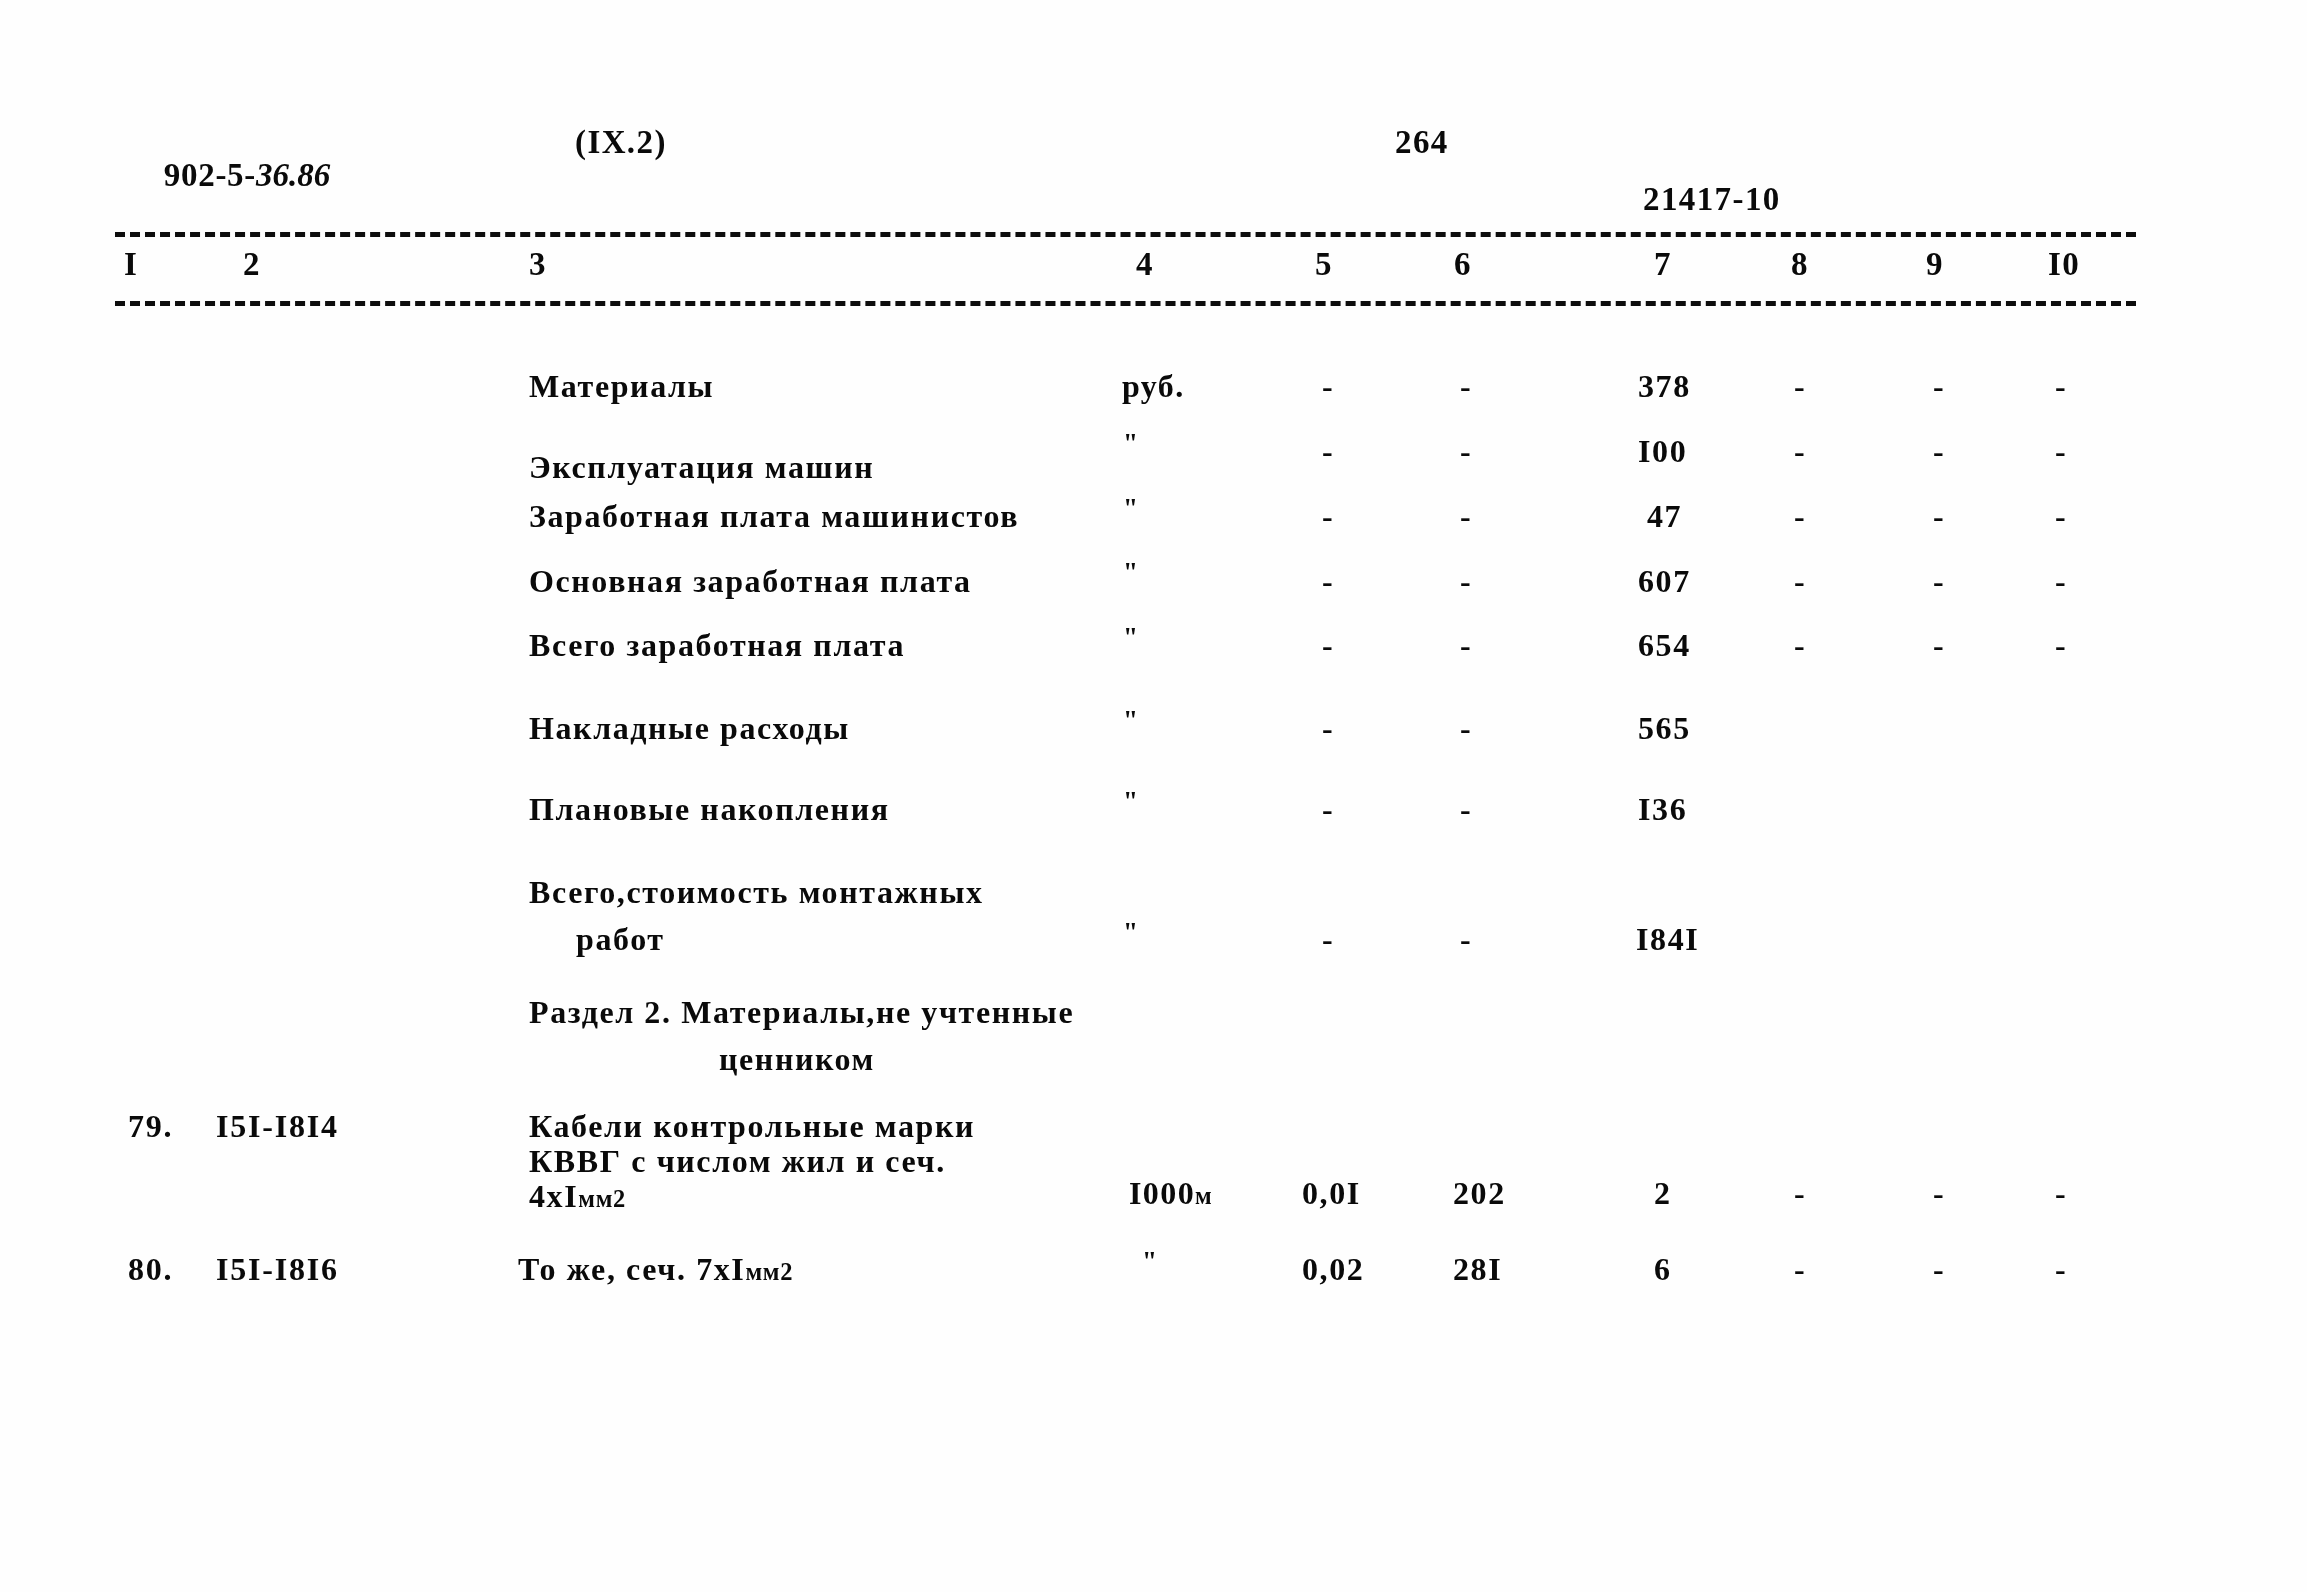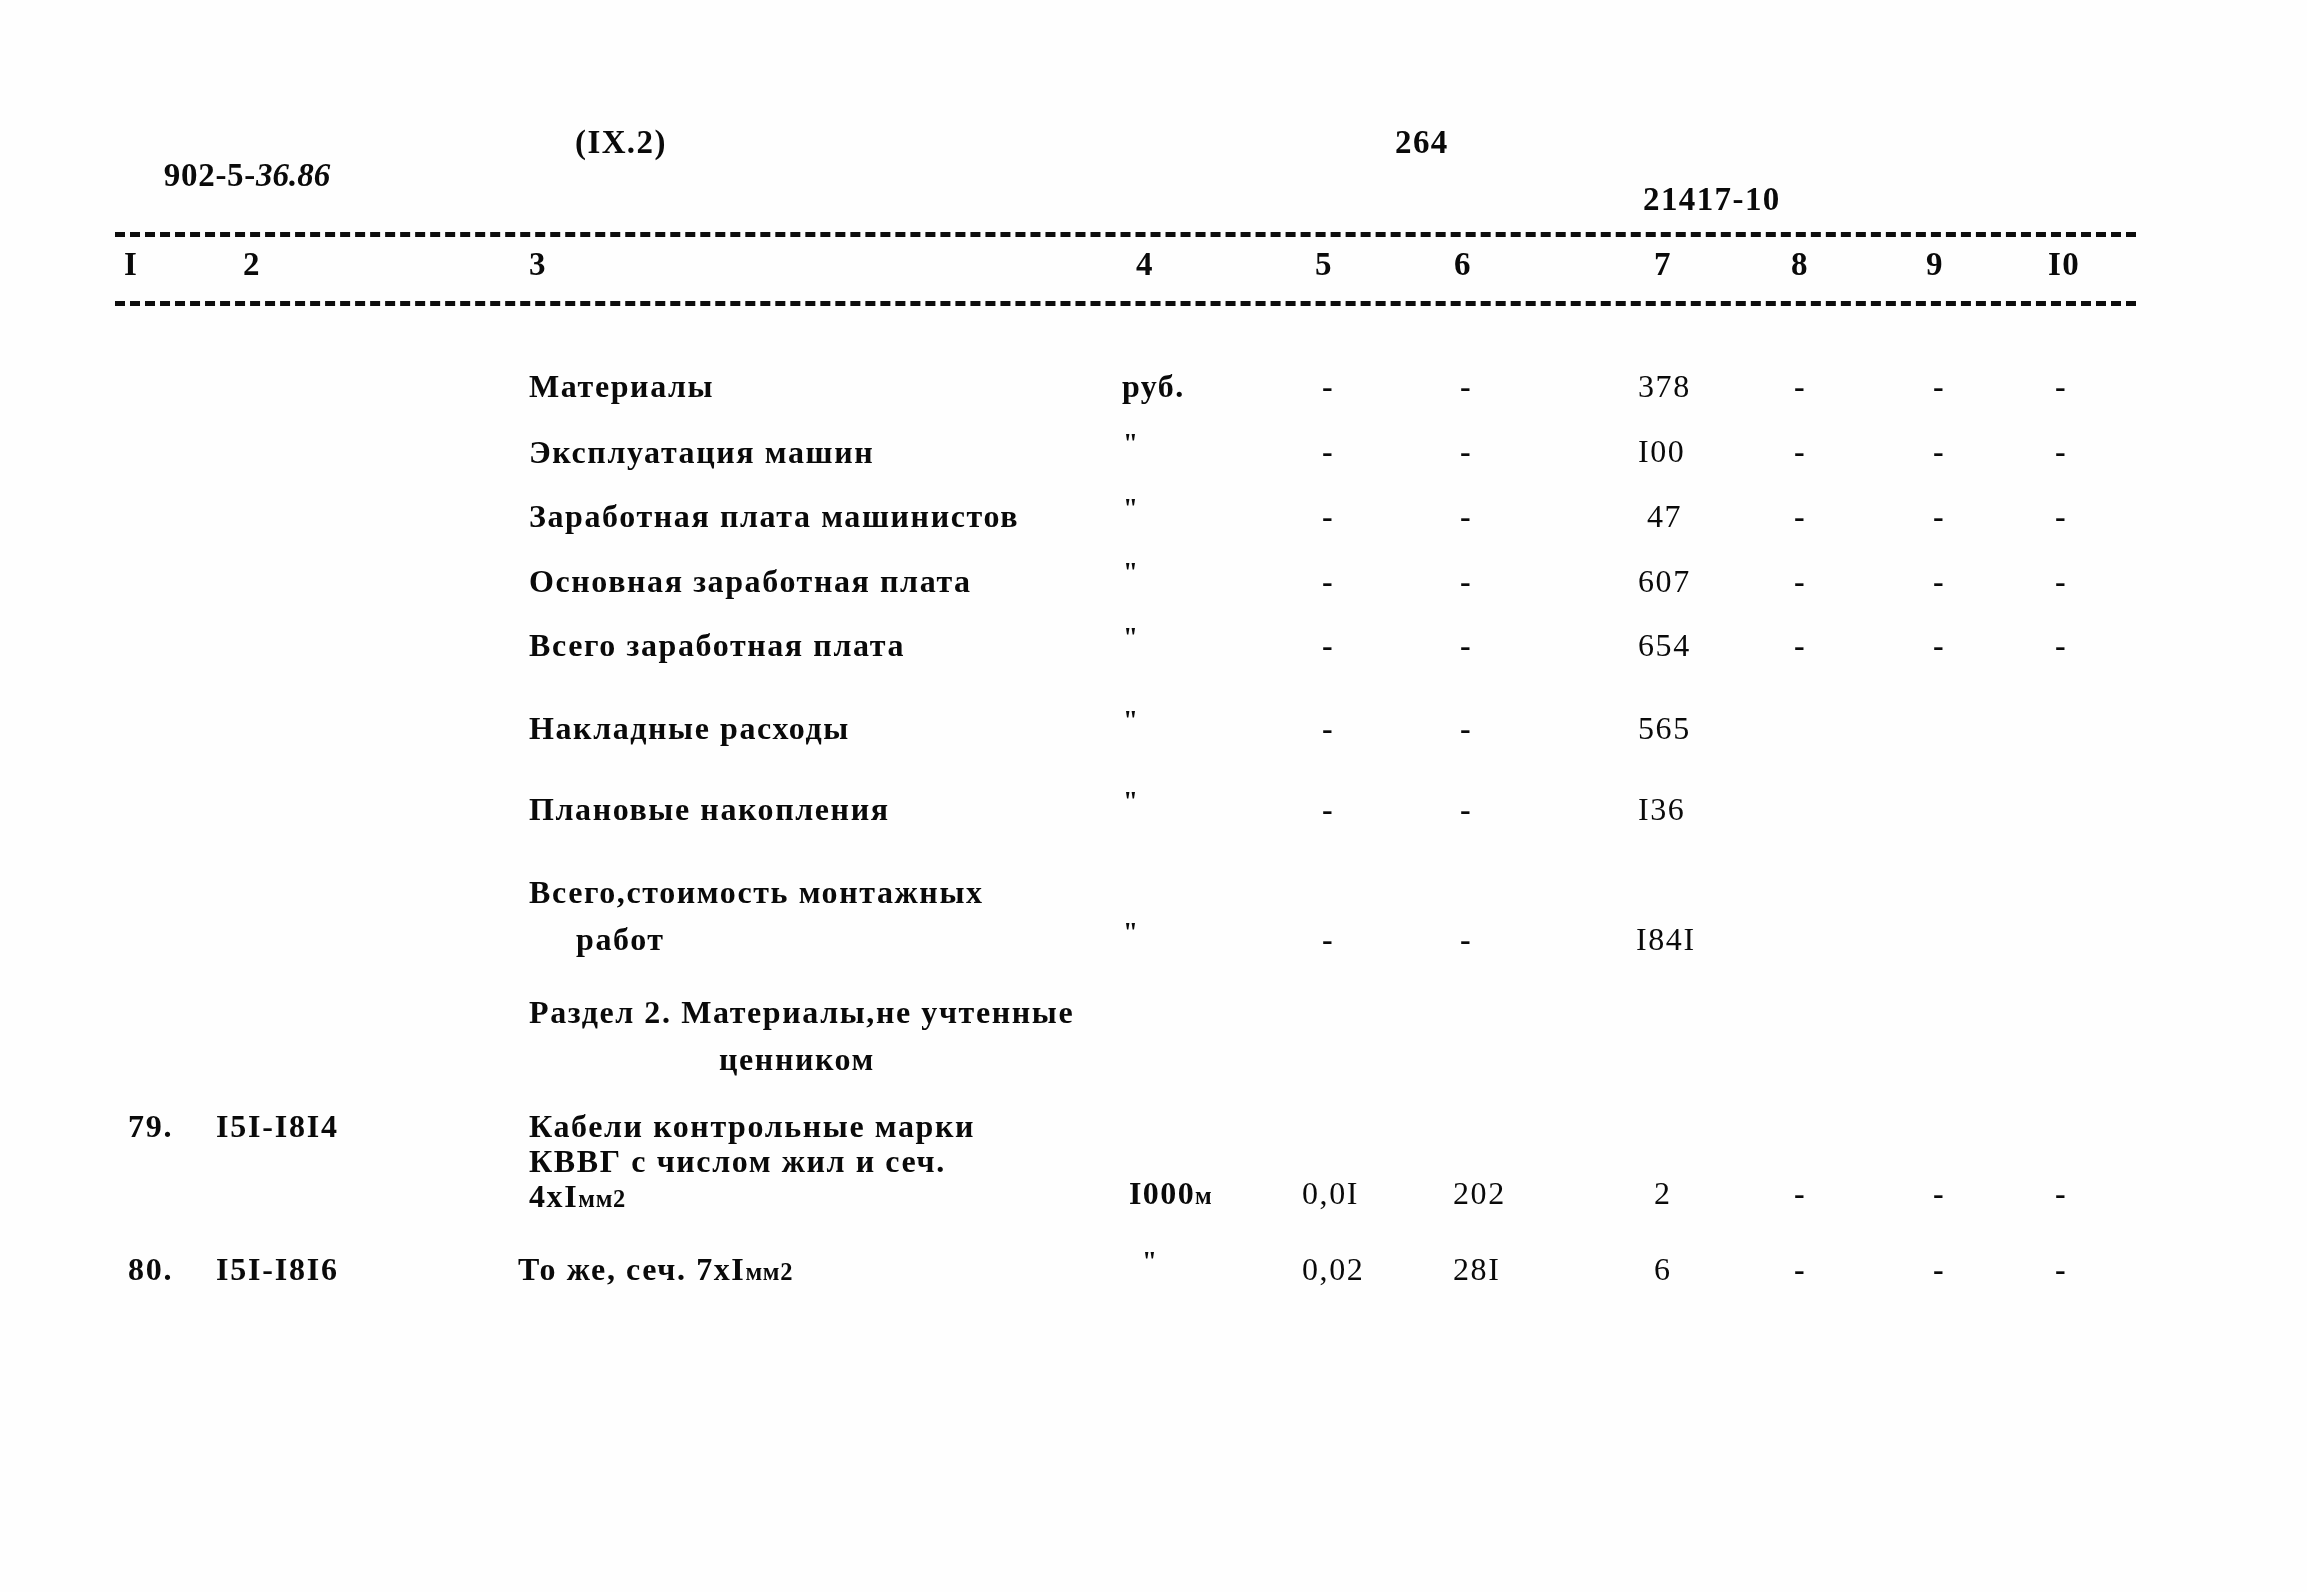--- a/index.html
+++ b/index.html
@@ -62,21 +62,21 @@
 
   
   .desc {
     font-size: 32px;
     letter-spacing: 1.6px;
     font-weight: 700;
   }
   .num {
     font-size: 32px;
     letter-spacing: 1.6px;
-    font-weight: 400;
+    font-weight: 700;
   }
   .unit {
     font-size: 32px;
     letter-spacing: 1.4px;
     font-weight: 700;
   }
   .ditto {
     font-size: 27px;
     font-weight: 700;
   }
@@ -122,21 +122,21 @@
 
   <div class="t desc" style="left:529px; top:370px;">Материалы</div>
   <div class="t unit" style="left:1122px; top:370px;">руб.</div>
   <div class="t dash" style="left:1322px; top:370px;">-</div>
   <div class="t dash" style="left:1460px; top:370px;">-</div>
   <div class="t num" style="left:1638px; top:370px;">378</div>
   <div class="t dash" style="left:1794px; top:370px;">-</div>
   <div class="t dash" style="left:1933px; top:370px;">-</div>
   <div class="t dash" style="left:2055px; top:370px;">-</div>
 
-  <div class="t desc" style="left:529px; top:436px;text-align:center;">Эксплуатация машин</div>
+  <div class="t desc" style="left:529px; top:451px;text-align:center;">Эксплуатация машин</div>
   <div class="t ditto" style="left:1123px; top:430px;">"</div>
   <div class="t dash" style="left:1322px; top:435px;">-</div>
   <div class="t dash" style="left:1460px; top:435px;">-</div>
   <div class="t num" style="left:1638px; top:435px;">I00</div>
   <div class="t dash" style="left:1794px; top:435px;">-</div>
   <div class="t dash" style="left:1933px; top:435px;">-</div>
   <div class="t dash" style="left:2055px; top:435px;">-</div>
 
   <div class="t desc" style="left:529px; top:500px;text-align:right;">Заработная плата машинистов</div>
   <div class="t ditto" style="left:1123px; top:495px;">"</div>

